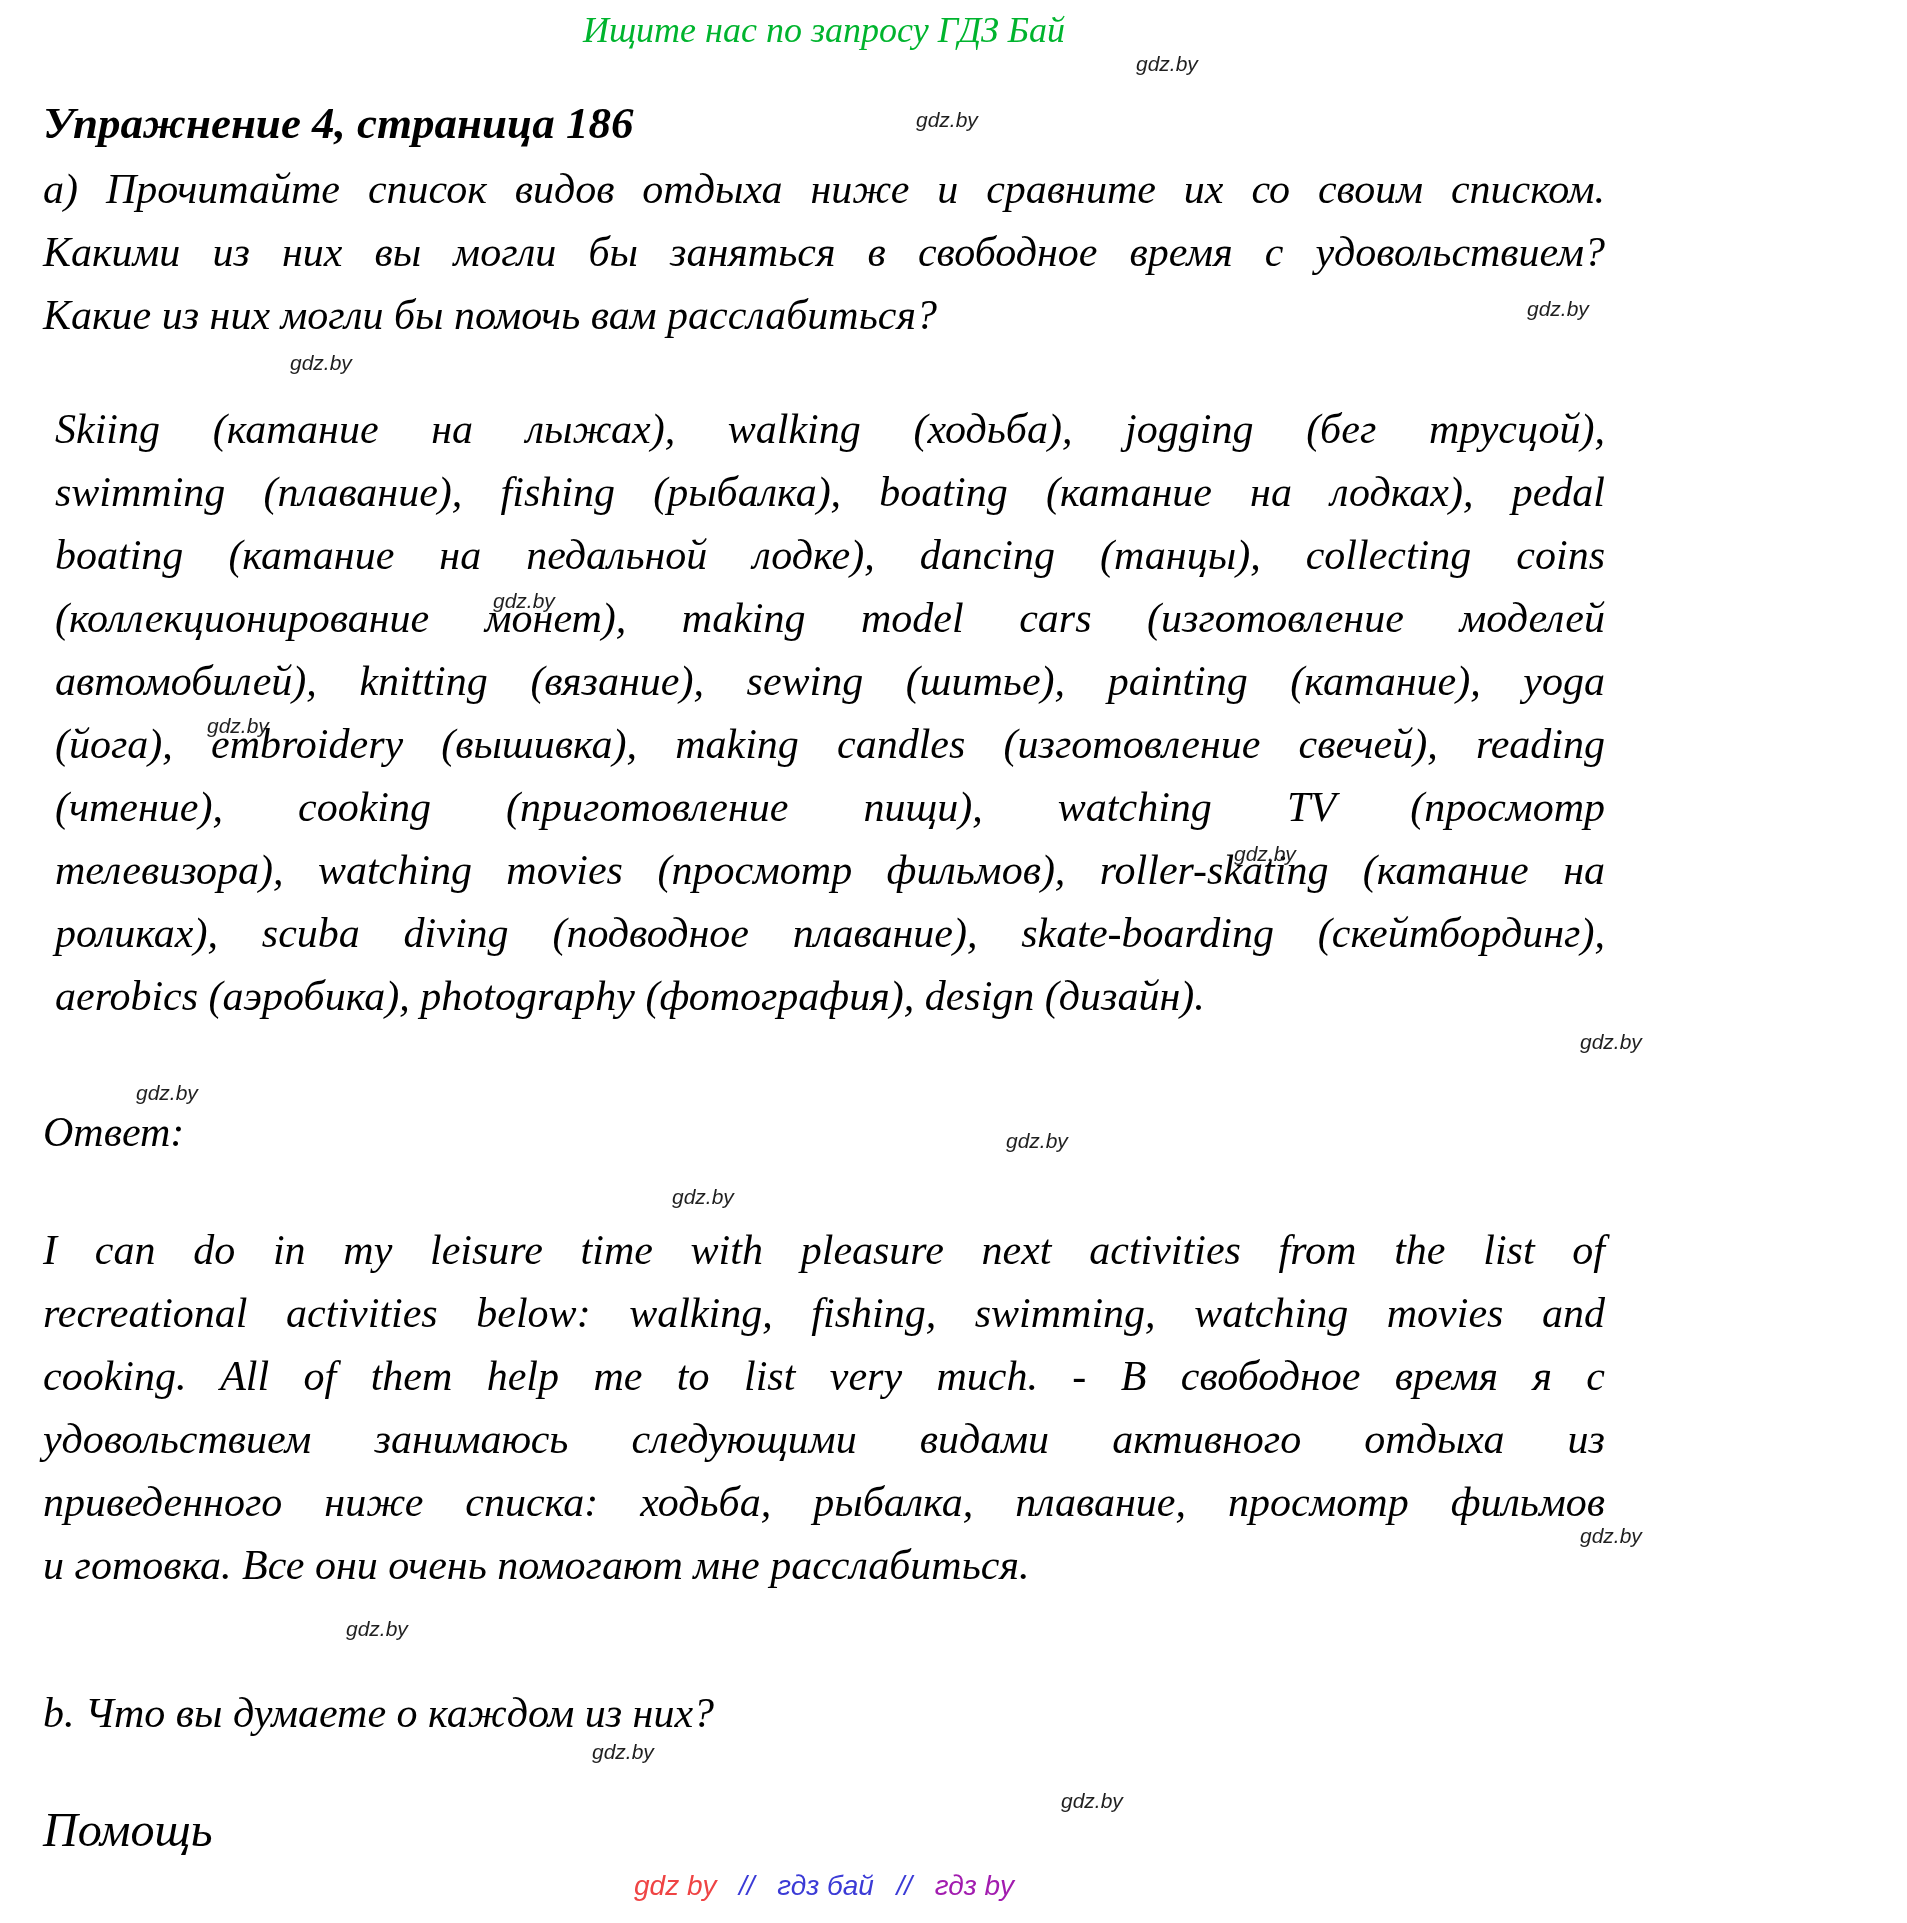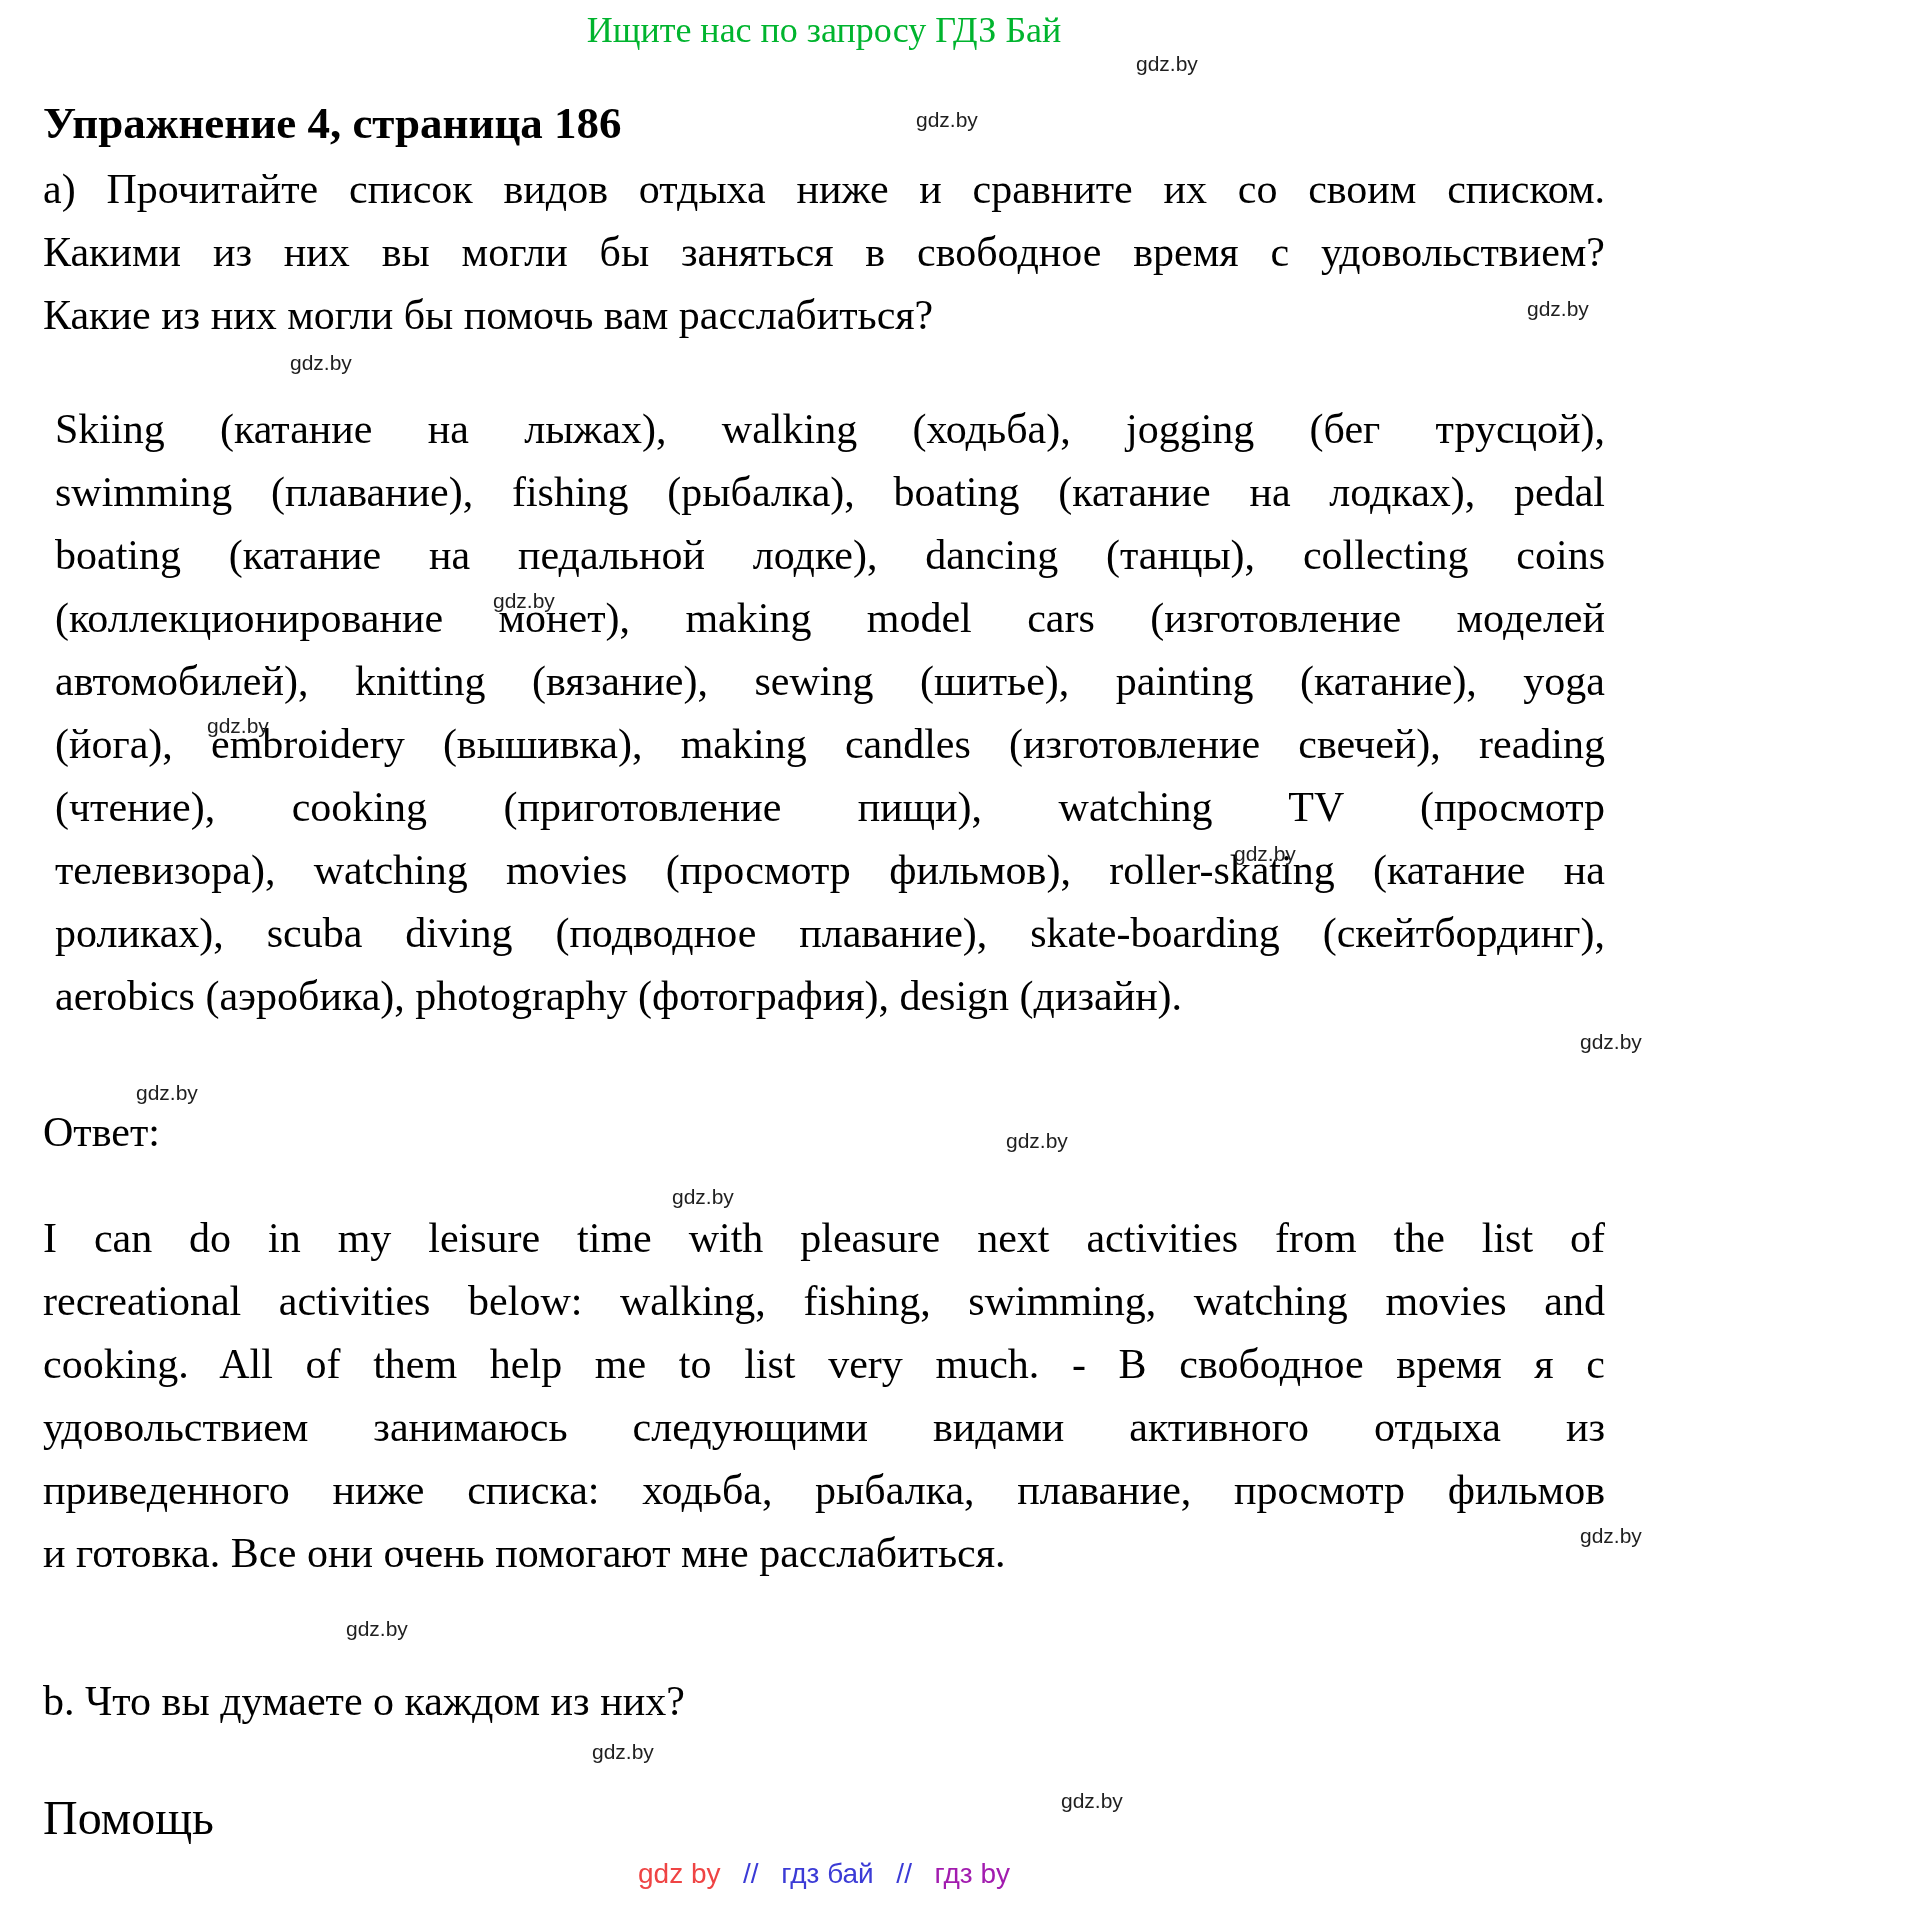--- a/index.html
+++ b/index.html
@@ -4,20 +4,21 @@
 <style>
   html, body { margin: 0; padding: 0; background: #ffffff; }
   .page {
     position: relative;
     width: 1648px;
     height: 1924px;
     background: #ffffff;
     color: #000000;
     font-family: "Liberation Serif", "DejaVu Serif", serif;
     overflow: hidden;
+    font-style: italic;
   }
   .content { padding: 0 43px; }
 
   .promo {
     text-align: center;
     font-size: 36px;
     line-height: 45px;
     padding-top: 7.5px;
     font-weight: 400;
   }
@@ -29,21 +30,21 @@
     line-height: 55px;
   }
 
   .para { font-size: 42px; line-height: 63px; }
   .para .line { text-align: justify; text-align-last: justify; }
   .para .line:last-child { text-align-last: left; }
 
   .task-a   { margin-top: 7.5px; }
   .activities { margin-top: 51px; margin-left: 12px; }
   .answer-label { margin-top: 73px; font-size: 42px; line-height: 63px; }
-  .answer   { margin-top: 43px; }
+  .answer   { margin-top: 55px; }
   .task-b   { margin-top: 85px; font-size: 42px; line-height: 63px; }
   .help     { margin-top: 53px; font-size: 48px; line-height: 63px; }
 
   .wm {
     position: absolute;
     font-family: "Liberation Sans", sans-serif;
     font-size: 21px;
     color: #1f1f1f;
     white-space: nowrap;
   }

